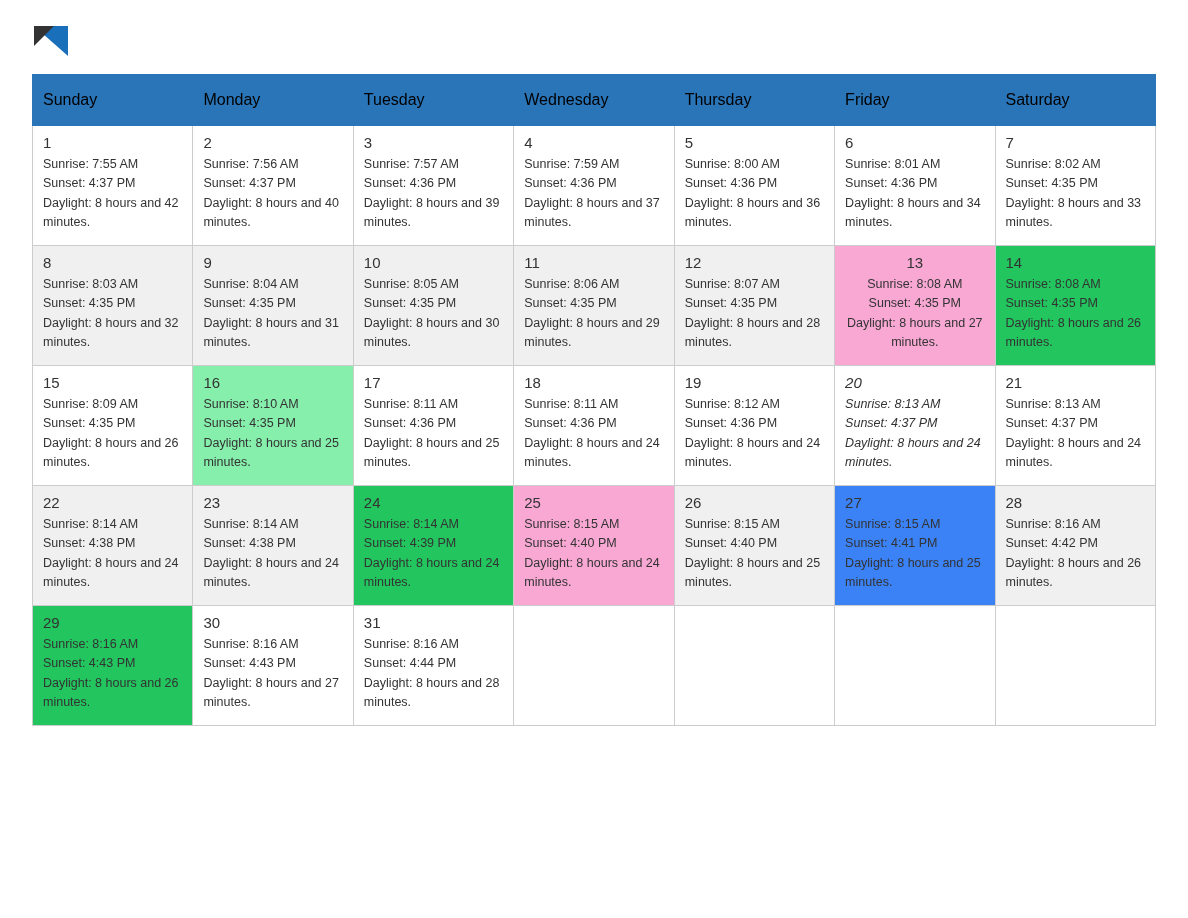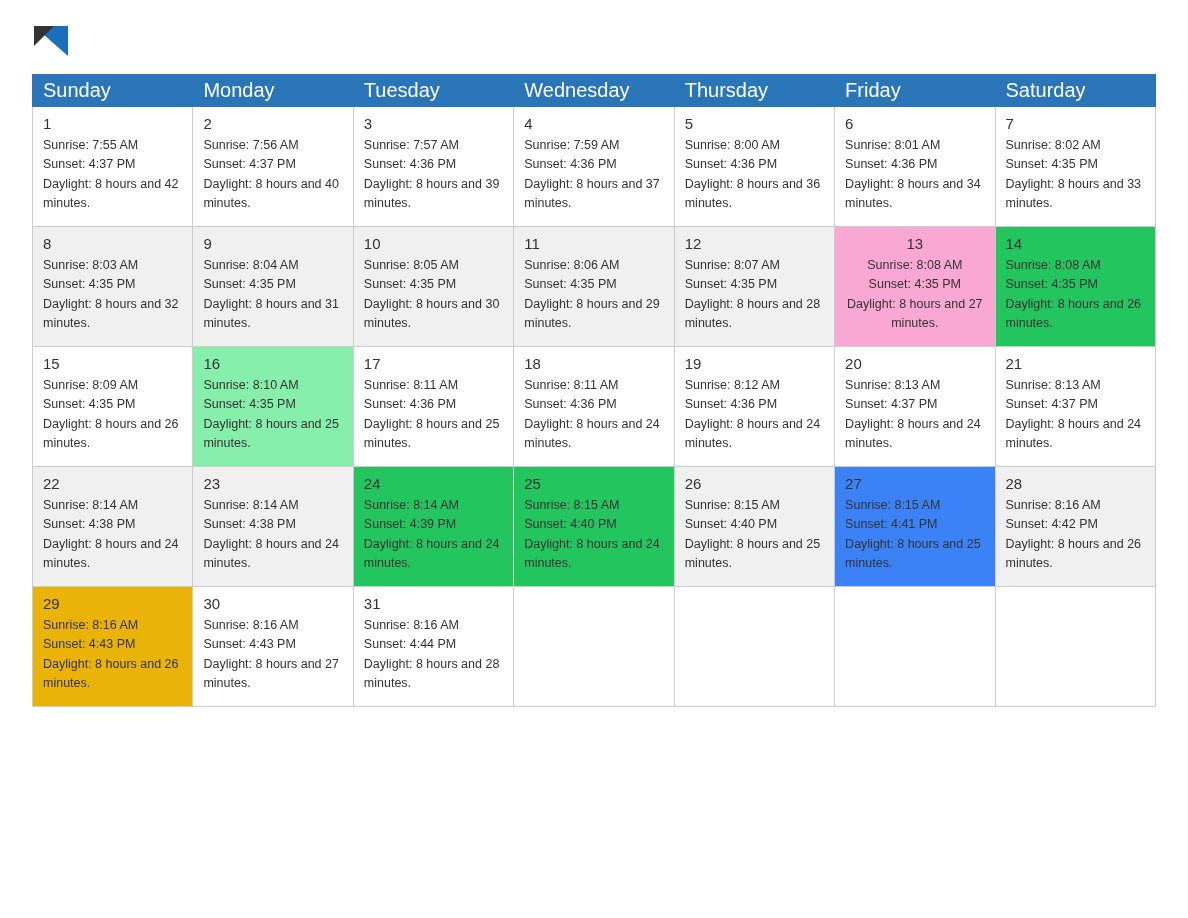--- a/index.html
+++ b/index.html
@@ -54,24 +54,24 @@
       color: #555;
       margin-top: 4px;
     }
     .calendar-table {
       width: 100%;
       border-collapse: collapse;
       table-layout: fixed;
     }
     .calendar-table th {
       background-color: #2a75b8;
-      color: #ffffff;
-      font-size: 20px;
+      color: #000000;
+      font-size: 16px;
       font-weight: normal;
-      padding: 4px 10px;
+      padding: 16px 10px;
       text-align: left;
       border: 1px solid #2a75b8;
     }
     .calendar-table td {
       vertical-align: top;
       padding: 8px 10px;
       border: 1px solid #ccc;
       font-size: 13px;
       color: #333;
       height: 120px;
@@ -149,34 +149,34 @@
         <td style="background-color: rgb(240, 240, 240);"><span class="day-number">12</span><span class="day-info">Sunrise: 8:07 AM<br>Sunset: 4:35 PM<br>Daylight: 8 hours and 28 minutes.</span></td>
         <td style="background-color: #f9a8d4; text-align: center;"><span class="day-number">13</span><span class="day-info">Sunrise: 8:08 AM<br>Sunset: 4:35 PM<br>Daylight: 8 hours and 27 minutes.</span></td>
         <td style="background-color: #22c55e;"><span class="day-number">14</span><span class="day-info">Sunrise: 8:08 AM<br>Sunset: 4:35 PM<br>Daylight: 8 hours and 26 minutes.</span></td>
       </tr>
       <tr>
         <td style="background-color: rgb(255, 255, 255);"><span class="day-number">15</span><span class="day-info">Sunrise: 8:09 AM<br>Sunset: 4:35 PM<br>Daylight: 8 hours and 26 minutes.</span></td>
         <td style="background-color: #86efac;"><span class="day-number">16</span><span class="day-info">Sunrise: 8:10 AM<br>Sunset: 4:35 PM<br>Daylight: 8 hours and 25 minutes.</span></td>
         <td style="background-color: rgb(255, 255, 255);"><span class="day-number">17</span><span class="day-info">Sunrise: 8:11 AM<br>Sunset: 4:36 PM<br>Daylight: 8 hours and 25 minutes.</span></td>
         <td style="background-color: rgb(255, 255, 255);"><span class="day-number">18</span><span class="day-info">Sunrise: 8:11 AM<br>Sunset: 4:36 PM<br>Daylight: 8 hours and 24 minutes.</span></td>
         <td style="background-color: rgb(255, 255, 255);"><span class="day-number">19</span><span class="day-info">Sunrise: 8:12 AM<br>Sunset: 4:36 PM<br>Daylight: 8 hours and 24 minutes.</span></td>
-        <td style="background-color: rgb(255, 255, 255);"><span class="day-number">20</span><span class="day-info">Sunrise: 8:13 AM<br>Sunset: 4:37 PM<br>Daylight: 8 hours and 24 minutes.</span></td>
+        <td style="background-color: rgb(255, 255, 255); font-style: italic;"><span class="day-number">20</span><span class="day-info">Sunrise: 8:13 AM<br>Sunset: 4:37 PM<br>Daylight: 8 hours and 24 minutes.</span></td>
         <td style="background-color: rgb(255, 255, 255);"><span class="day-number">21</span><span class="day-info">Sunrise: 8:13 AM<br>Sunset: 4:37 PM<br>Daylight: 8 hours and 24 minutes.</span></td>
       </tr>
       <tr>
         <td style="background-color: rgb(240, 240, 240);"><span class="day-number">22</span><span class="day-info">Sunrise: 8:14 AM<br>Sunset: 4:38 PM<br>Daylight: 8 hours and 24 minutes.</span></td>
         <td style="background-color: rgb(240, 240, 240);"><span class="day-number">23</span><span class="day-info">Sunrise: 8:14 AM<br>Sunset: 4:38 PM<br>Daylight: 8 hours and 24 minutes.</span></td>
         <td style="background-color: #22c55e;"><span class="day-number">24</span><span class="day-info">Sunrise: 8:14 AM<br>Sunset: 4:39 PM<br>Daylight: 8 hours and 24 minutes.</span></td>
-        <td style="background-color: #22c55e;"><span class="day-number">25</span><span class="day-info">Sunrise: 8:15 AM<br>Sunset: 4:40 PM<br>Daylight: 8 hours and 24 minutes.</span></td>
+        <td style="background-color: #f9a8d4;"><span class="day-number">25</span><span class="day-info">Sunrise: 8:15 AM<br>Sunset: 4:40 PM<br>Daylight: 8 hours and 24 minutes.</span></td>
         <td style="background-color: rgb(240, 240, 240);"><span class="day-number">26</span><span class="day-info">Sunrise: 8:15 AM<br>Sunset: 4:40 PM<br>Daylight: 8 hours and 25 minutes.</span></td>
         <td style="background-color: #3b82f6;"><span class="day-number">27</span><span class="day-info">Sunrise: 8:15 AM<br>Sunset: 4:41 PM<br>Daylight: 8 hours and 25 minutes.</span></td>
         <td style="background-color: rgb(240, 240, 240);"><span class="day-number">28</span><span class="day-info">Sunrise: 8:16 AM<br>Sunset: 4:42 PM<br>Daylight: 8 hours and 26 minutes.</span></td>
       </tr>
       <tr>
-        <td style="background-color: #eab308;"><span class="day-number">29</span><span class="day-info">Sunrise: 8:16 AM<br>Sunset: 4:43 PM<br>Daylight: 8 hours and 26 minutes.</span></td>
+        <td style="background-color: #22c55e;"><span class="day-number">29</span><span class="day-info">Sunrise: 8:16 AM<br>Sunset: 4:43 PM<br>Daylight: 8 hours and 26 minutes.</span></td>
         <td style="background-color: rgb(255, 255, 255);"><span class="day-number">30</span><span class="day-info">Sunrise: 8:16 AM<br>Sunset: 4:43 PM<br>Daylight: 8 hours and 27 minutes.</span></td>
         <td style="background-color: rgb(255, 255, 255);"><span class="day-number">31</span><span class="day-info">Sunrise: 8:16 AM<br>Sunset: 4:44 PM<br>Daylight: 8 hours and 28 minutes.</span></td>
         <td class="empty-cell"></td>
         <td class="empty-cell"></td>
         <td class="empty-cell"></td>
         <td class="empty-cell"></td>
       </tr>
     </tbody>
 </table>
 

